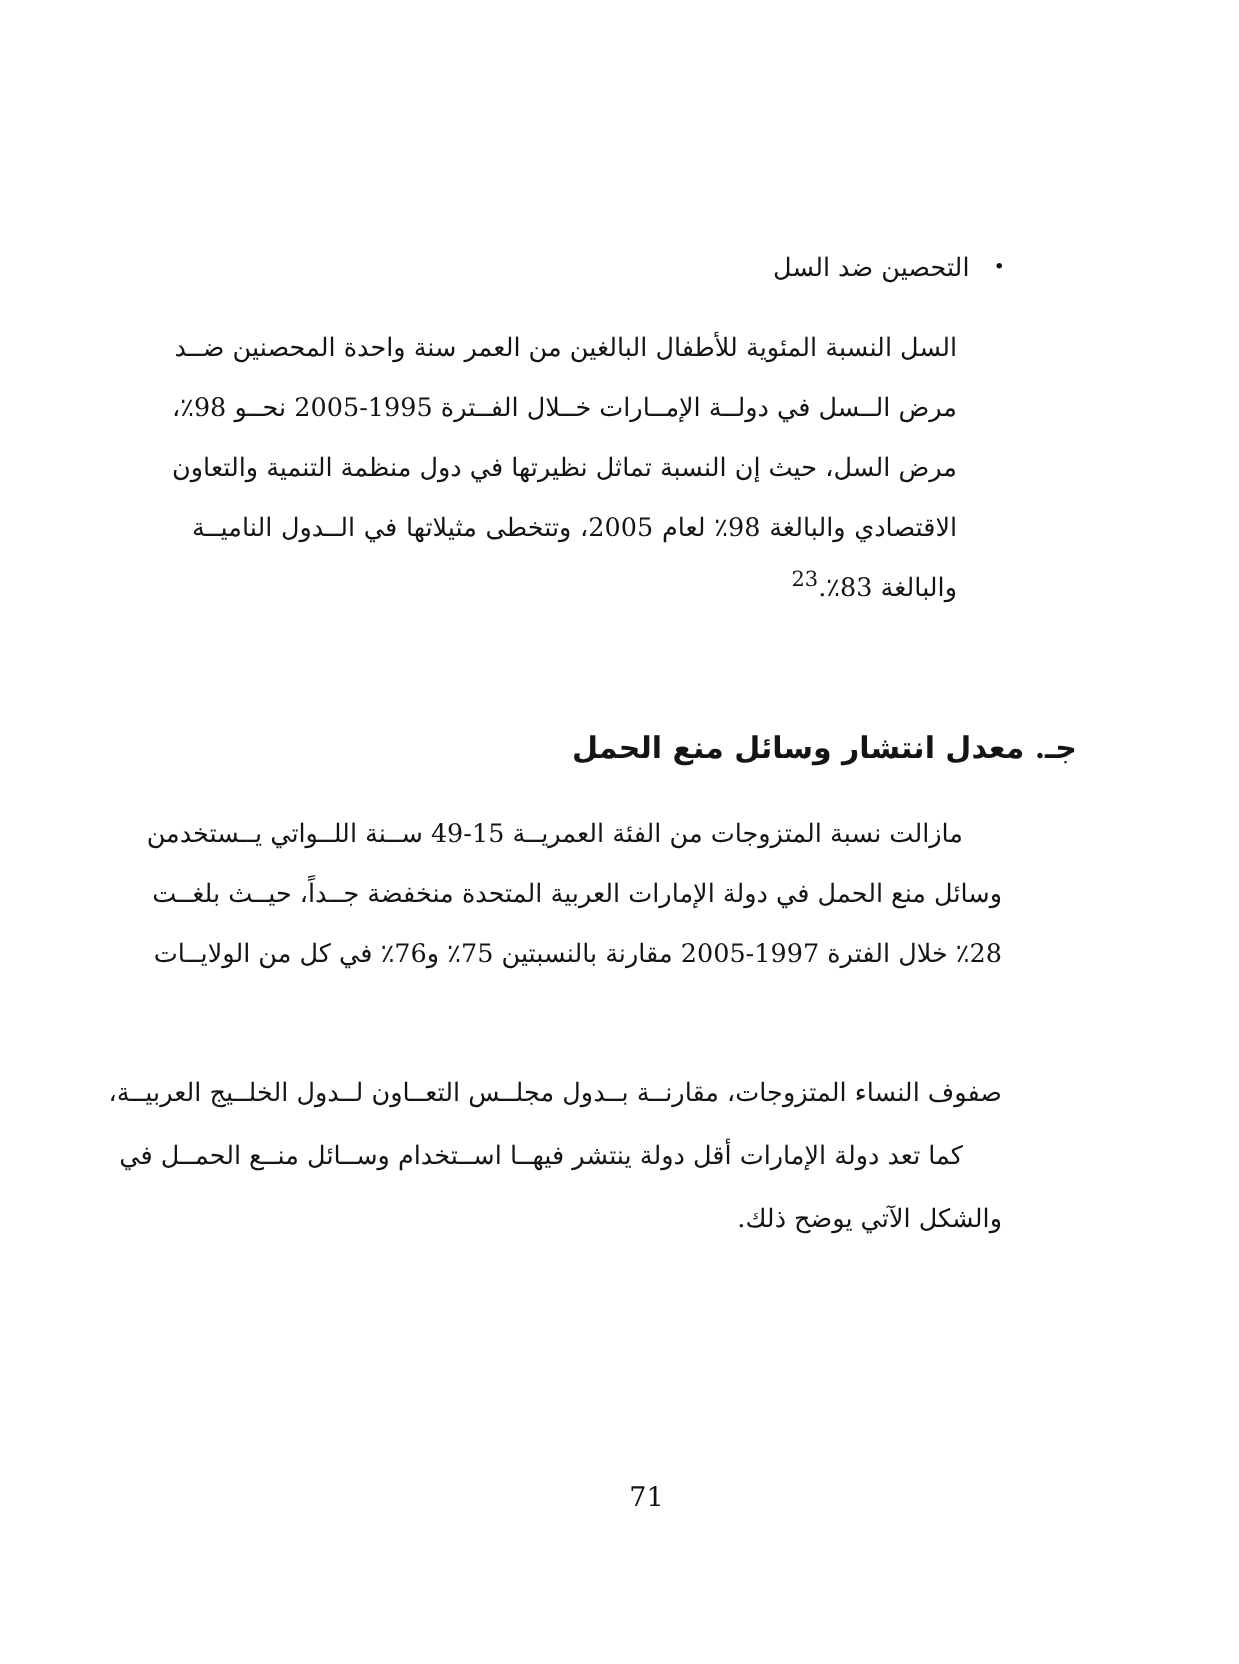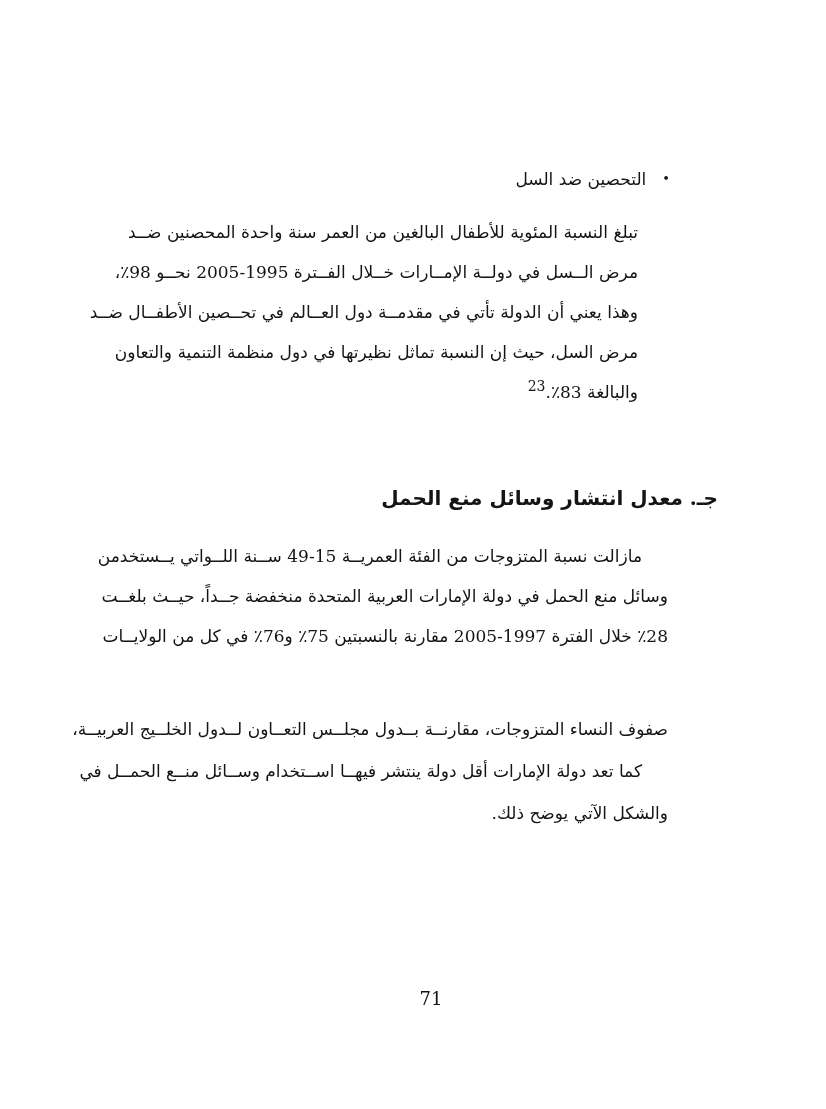--- a/index.html
+++ b/index.html
@@ -74,24 +74,24 @@
 
 <div class="page">
 
   <div class="bullet-row">
     <span class="bullet-marker">•</span>
     <span>التحصين ضد السل</span>
   </div>
 
   <div class="para para-1">
     <div>
-        <div class="line">تبلغ النسبة المئوية للأطفال البالغين من العمر سنة واحدة المحصنين ضــد</div>
+        <div class="line">السل النسبة المئوية للأطفال البالغين من العمر سنة واحدة المحصنين ضــد</div>
         <div class="line">مرض الــسل في دولــة الإمــارات خــلال الفــترة 1995-2005 نحــو 98٪،</div>
-        <div class="line">وهذا يعني أن الدولة تأتي في مقدمــة دول العــالم في تحــصين الأطفــال ضــد</div>
         <div class="line">مرض السل، حيث إن النسبة تماثل نظيرتها في دول منظمة التنمية والتعاون</div>
+        <div class="line">الاقتصادي والبالغة 98٪ لعام 2005، وتتخطى مثيلاتها في الــدول الناميــة</div>
       </div>
     <div class="line last-line">
       <span>والبالغة 83٪.</span><sup class="fnref">23</sup>
     </div>
   </div>
 
   <div class="section-heading">جـ. معدل انتشار وسائل منع الحمل</div>
 
   <div class="para para-2">
     <div>

